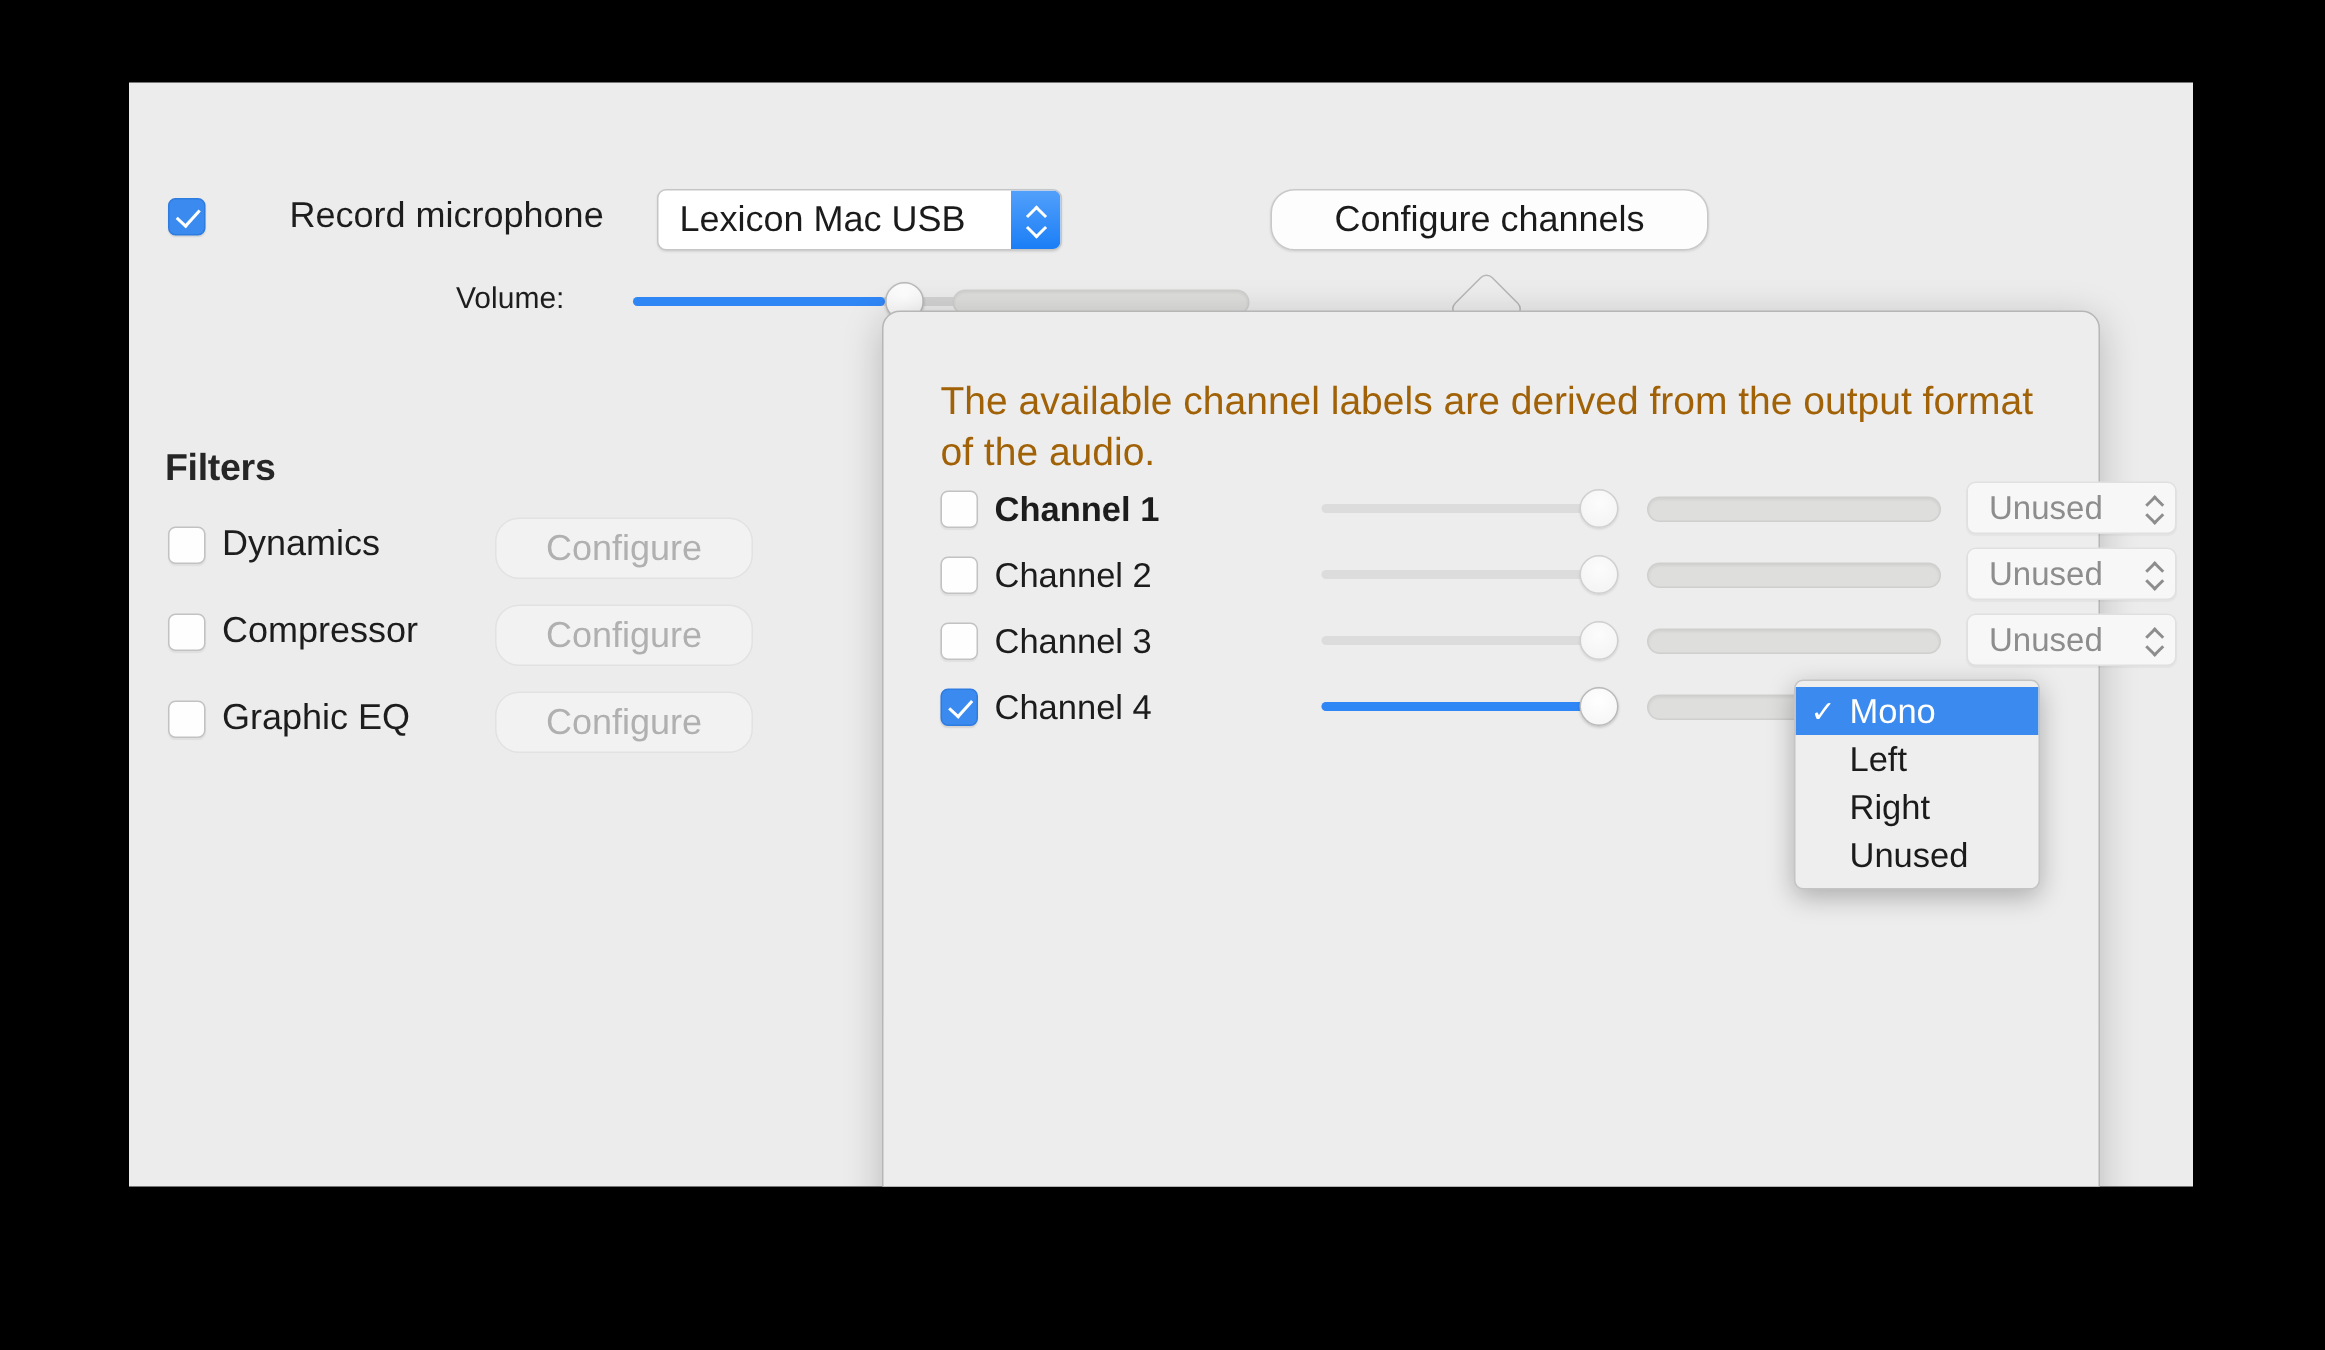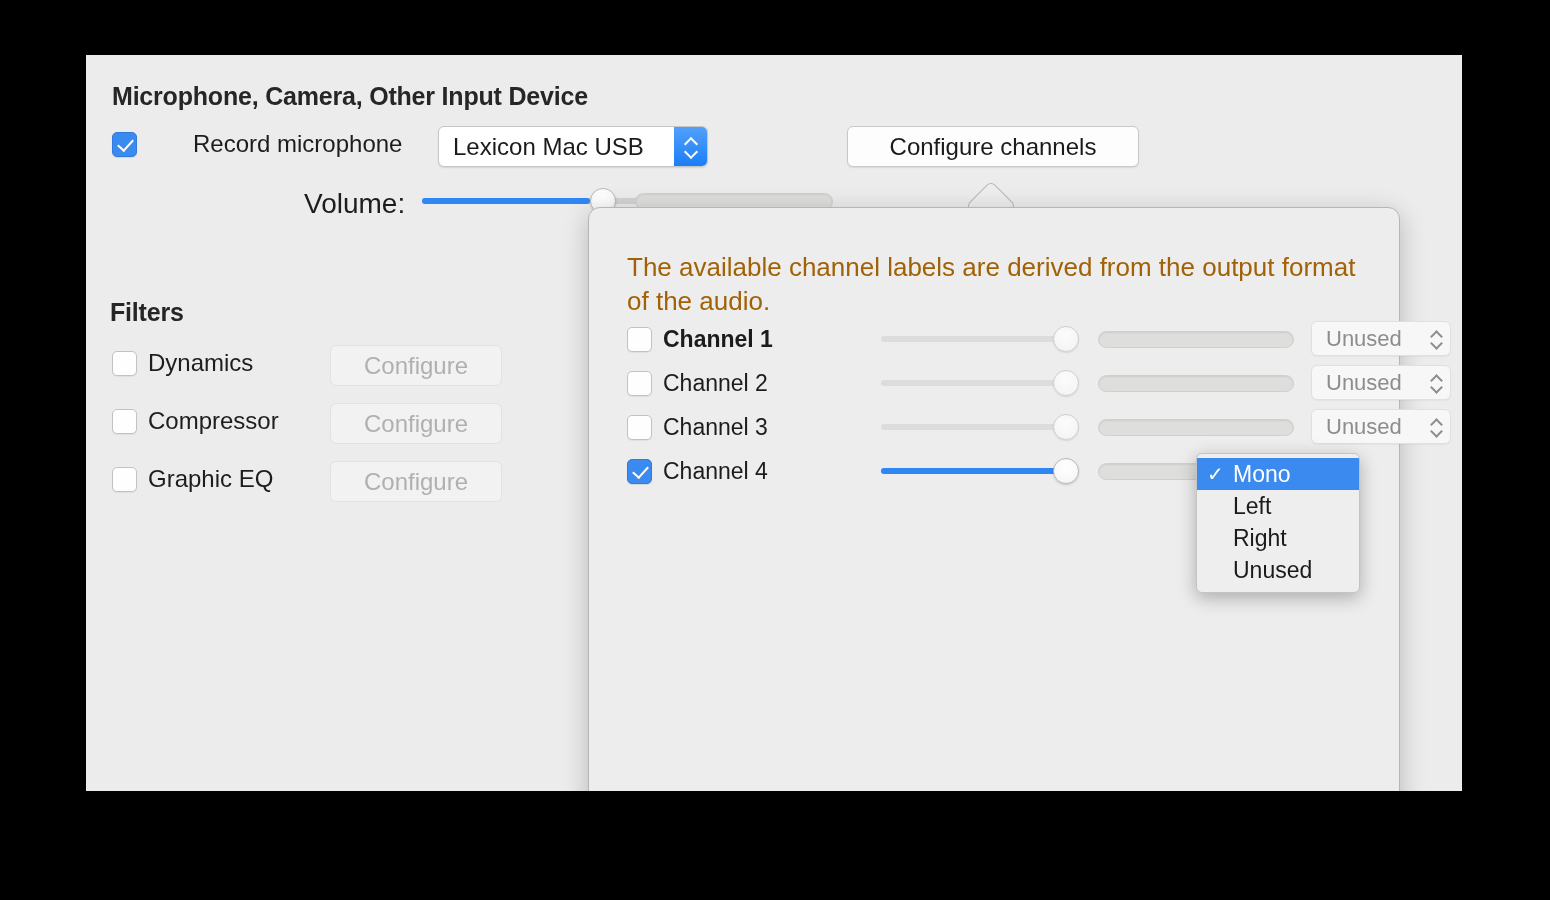--- a/index.html
+++ b/index.html
@@ -94,21 +94,21 @@
     width: 8px; height: 8px;
     border: solid #fff; border-width: 2.4px 2.4px 0 0;
   }
   .chev.up::before { transform: rotate(-45deg); }
   .chev.down::before { transform: rotate(135deg); top: -1px; }
 
   
   .push-btn {
     background: #fdfdfd;
     border: 1px solid #c9c9c9;
-    border-radius: 6px;
+    border-radius: 16px;
     height: 41px;
     display: flex; align-items: center; justify-content: center;
     font-size: 24px; color: #1b1b1b;
     box-shadow: 0 1px 1.5px rgba(0,0,0,0.09);
     white-space: nowrap;
   }
   .push-btn.disabled {
     background: #f2f2f2;
     border-color: #e2e2e2;
     color: #b0b0b0;
@@ -246,40 +246,39 @@
     display: inline-block; text-align: left;
   }
 </style>
 </head>
 <body>
 
 <div id="root">
 
   <div class="window">
 
-    <div class="section-title" id="title-input-device">Microphone, Camera, Other Input Device</div>
 
     <div class="row" style="left:26px; top:75px;gap:45px;">
       <span class="cb on"></span>
       <span class="row-label">Record microphone</span>
     </div>
 
     <div class="popup-btn" style="position:absolute; left:352px; top:71px; width:270px;">
       <span class="pb-text">Lexicon Mac USB</span>
       <span class="pb-stepper">
         <span class="chev up"></span>
         <span class="chev down"></span>
       </span>
     </div>
 
     <div class="push-btn" style="position:absolute; left:761px; top:71px; width:292px;">
       <span>Configure channels</span>
     </div>
 
-    <div style="position:absolute; left:218px; top:133px; font-size:28px; color:#1d1d1d;">Volume:</div>
+    <div style="position:absolute; left:218px; top:133px; font-size:20px; color:#1d1d1d;">Volume:</div>
 
     <div class="slider" style="left:336px; top:133px; width:238px;">
       <div class="track"></div>
       <div class="fill" style="width:168px;"></div>
       <div class="knob" style="left:168px;"></div>
     </div>
 
     <div class="meter" style="left:549px; top:138px; width:198px;"></div>
 
 

